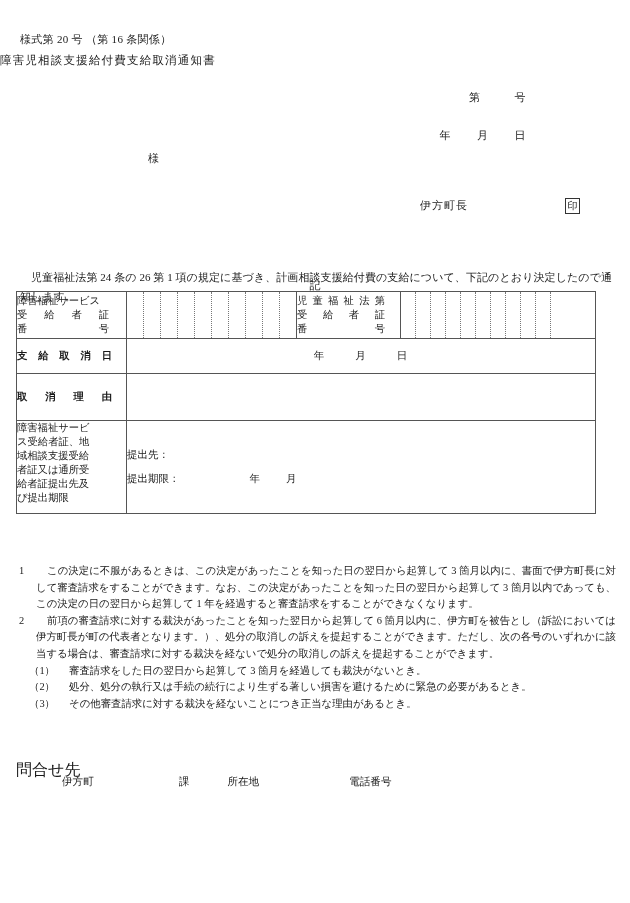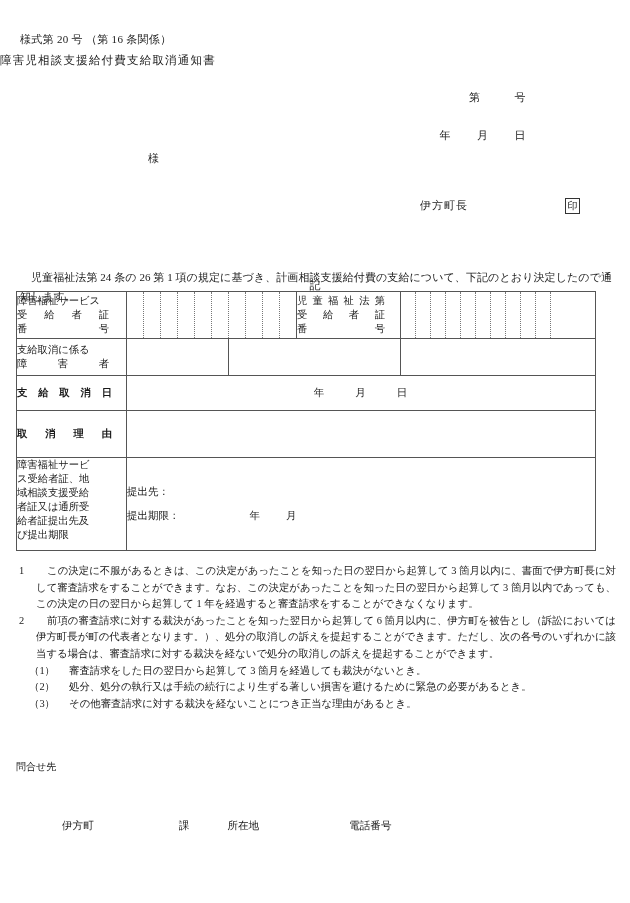--- a/index.html
+++ b/index.html
@@ -193,28 +193,27 @@
     width: 40px;
     flex: 0 0 40px;
   }
   .sub-txt { flex: 1; }
 
   
   .contact {
     position: absolute;
     left: 16px;
     top: 760px;
-    font-size: 10px;
+    font-size: 16px;
   }
   .contact-line2 {
     position: absolute;
     left: 62px;
     top: 775px;
     font-size: 10.6px;
-    margin-top: 44px;
   }
   .contact-line2 .g1 { display: inline-block; width: 85px; }
   .contact-line2 .g2 { display: inline-block; width: 38px; }
   .contact-line2 .g3 { display: inline-block; width: 90px; }
 </style>
 </head>
 <body>
 
 <div class="page">
 
@@ -291,29 +290,20 @@
       <td class="cellbox"></td>
       <td class="cellbox"></td>
       <td class="cellbox"></td>
       <td class="cellbox"></td>
       <td class="cellbox"></td>
       <td class="cellbox"></td>
       <td class="cellbox"></td>
       <td class="trailer"></td>
     </tr>
 
-    <tr>
-      <td class="lbl">
-        <div>支給取消に係る</div>
-        <div style="text-align:justify;text-align-last:justify;width:92px">障害者</div>
-      </td>
-      <td colspan="6" style="height:36px"></td>
-      <td colspan="5"></td>
-      <td colspan="11"></td>
-    </tr>
 
     <tr>
       <td class="lbl-sp" style="height:34px">
         <div style="width:95px">支給取消日</div>
       </td>
       <td colspan="22" class="ctr">
         <span>年</span><span class="spacer-y"></span><span>月</span><span class="spacer-y"></span><span>日</span>
       </td>
     </tr>
 

